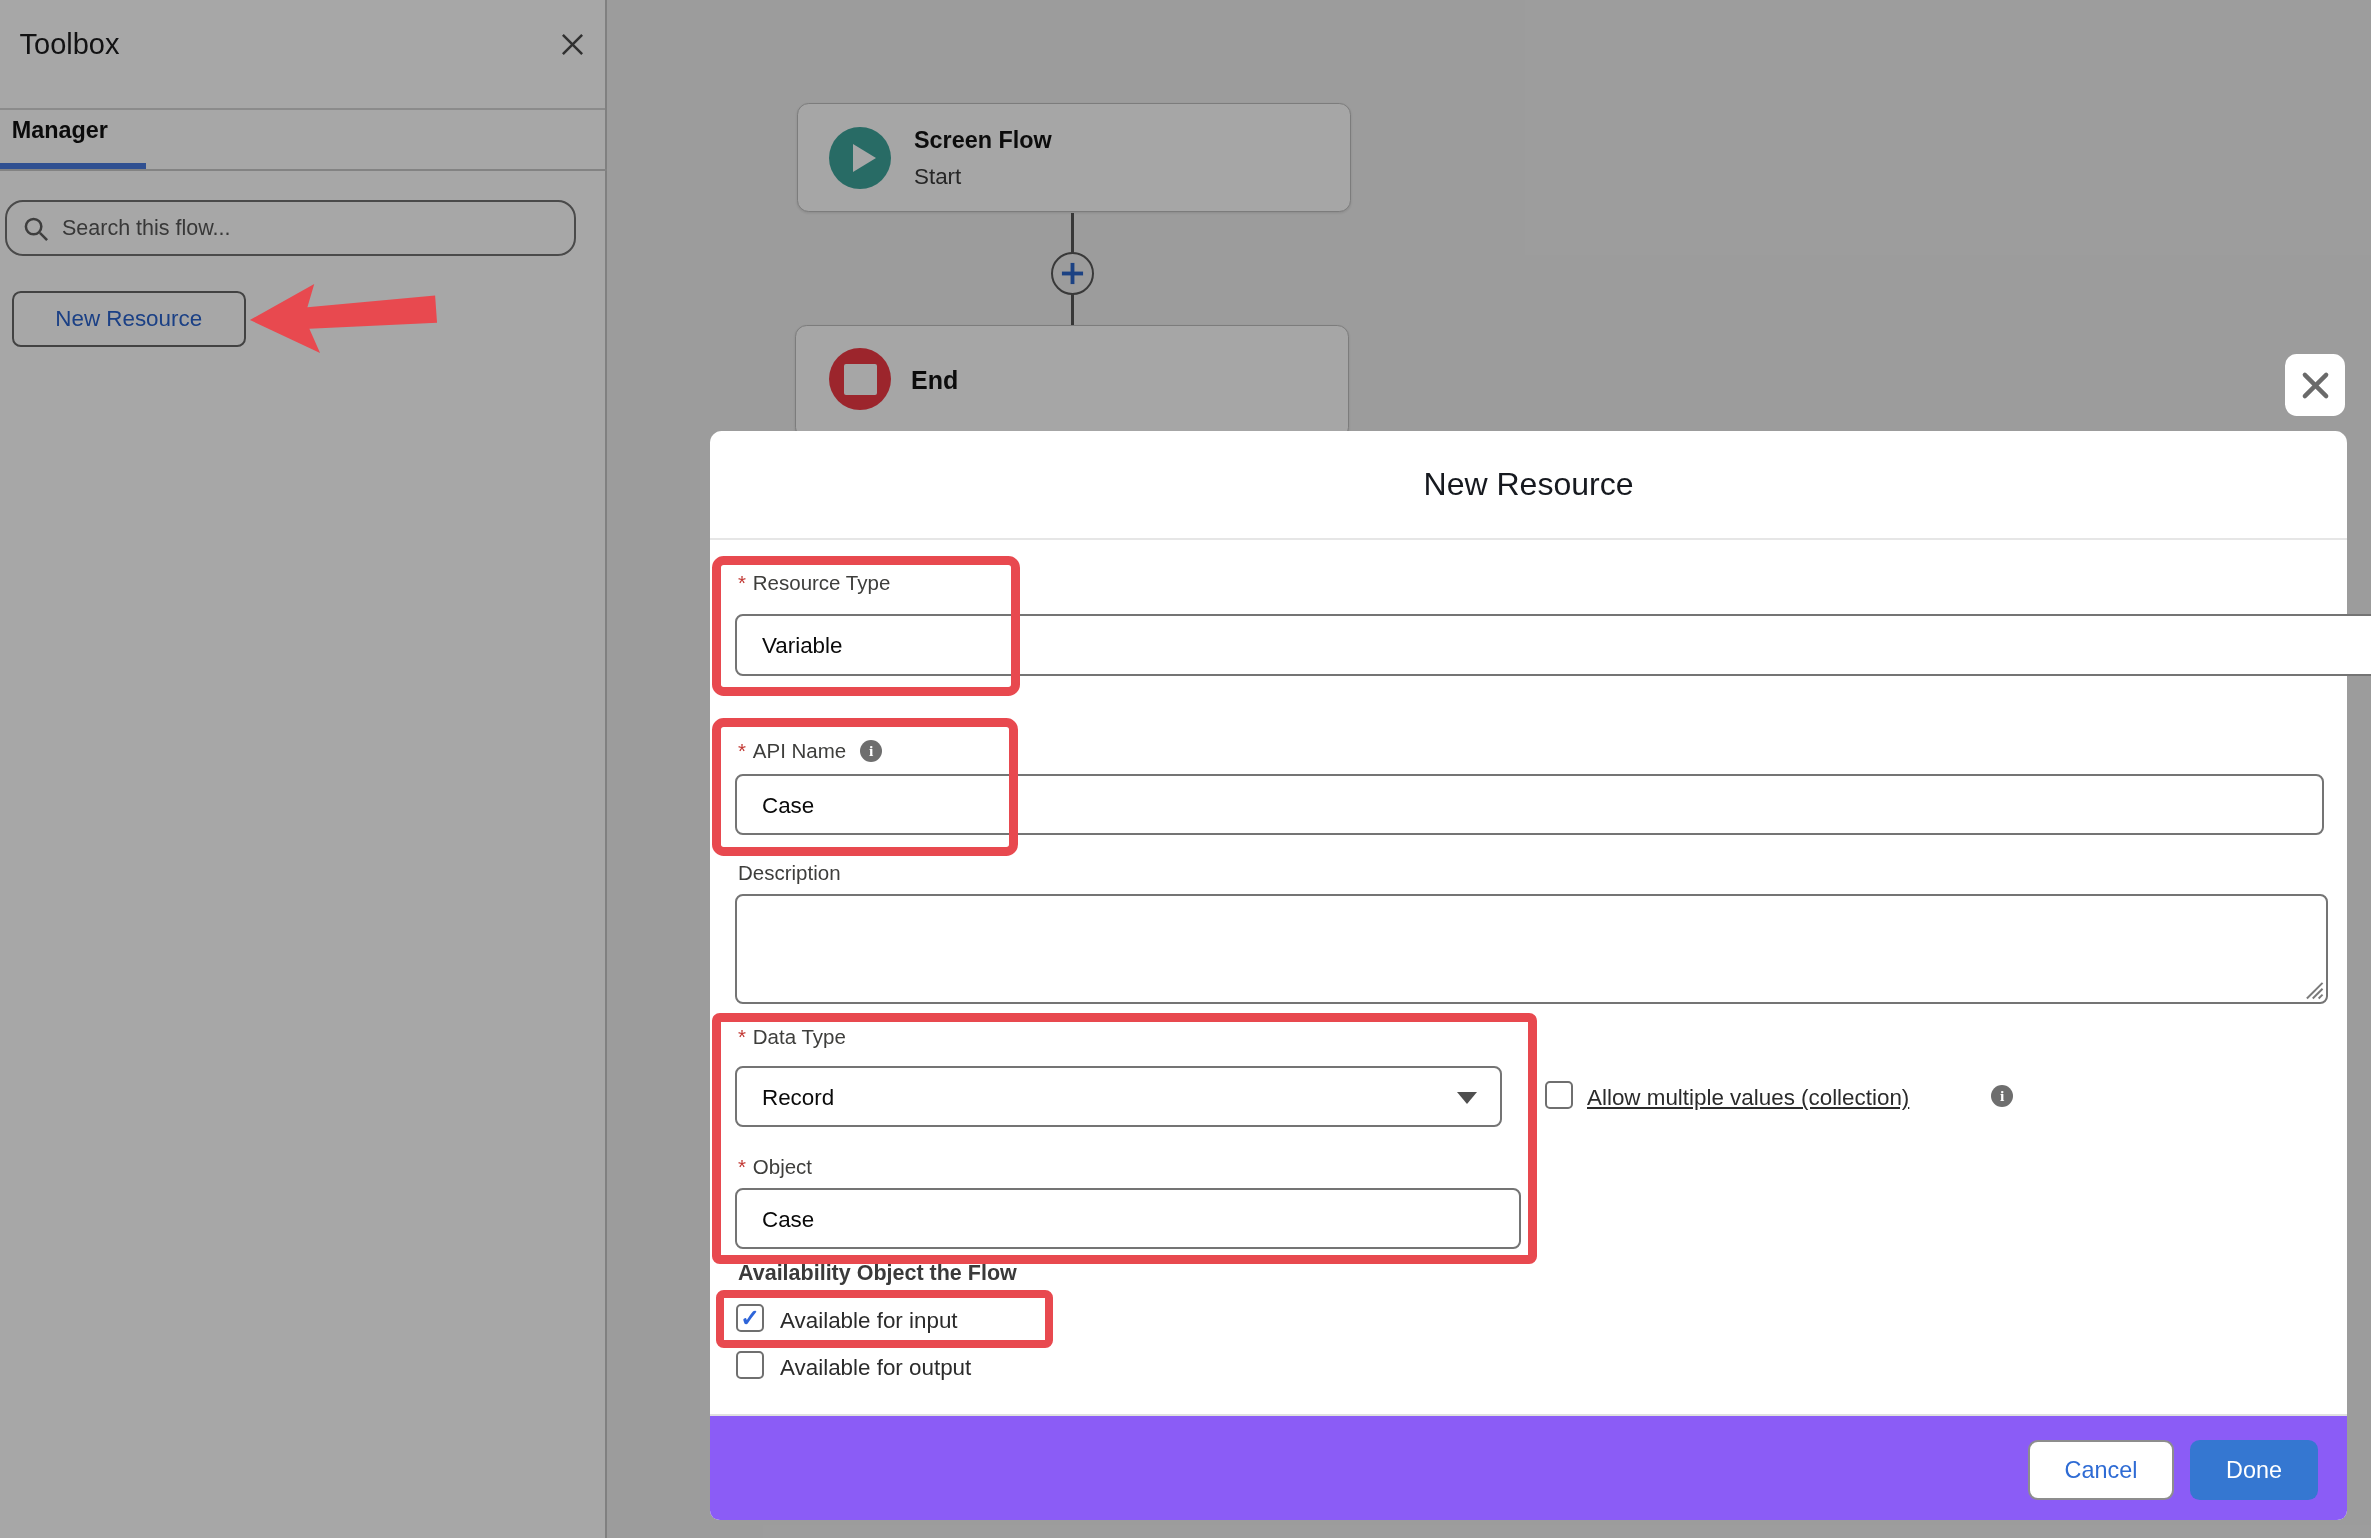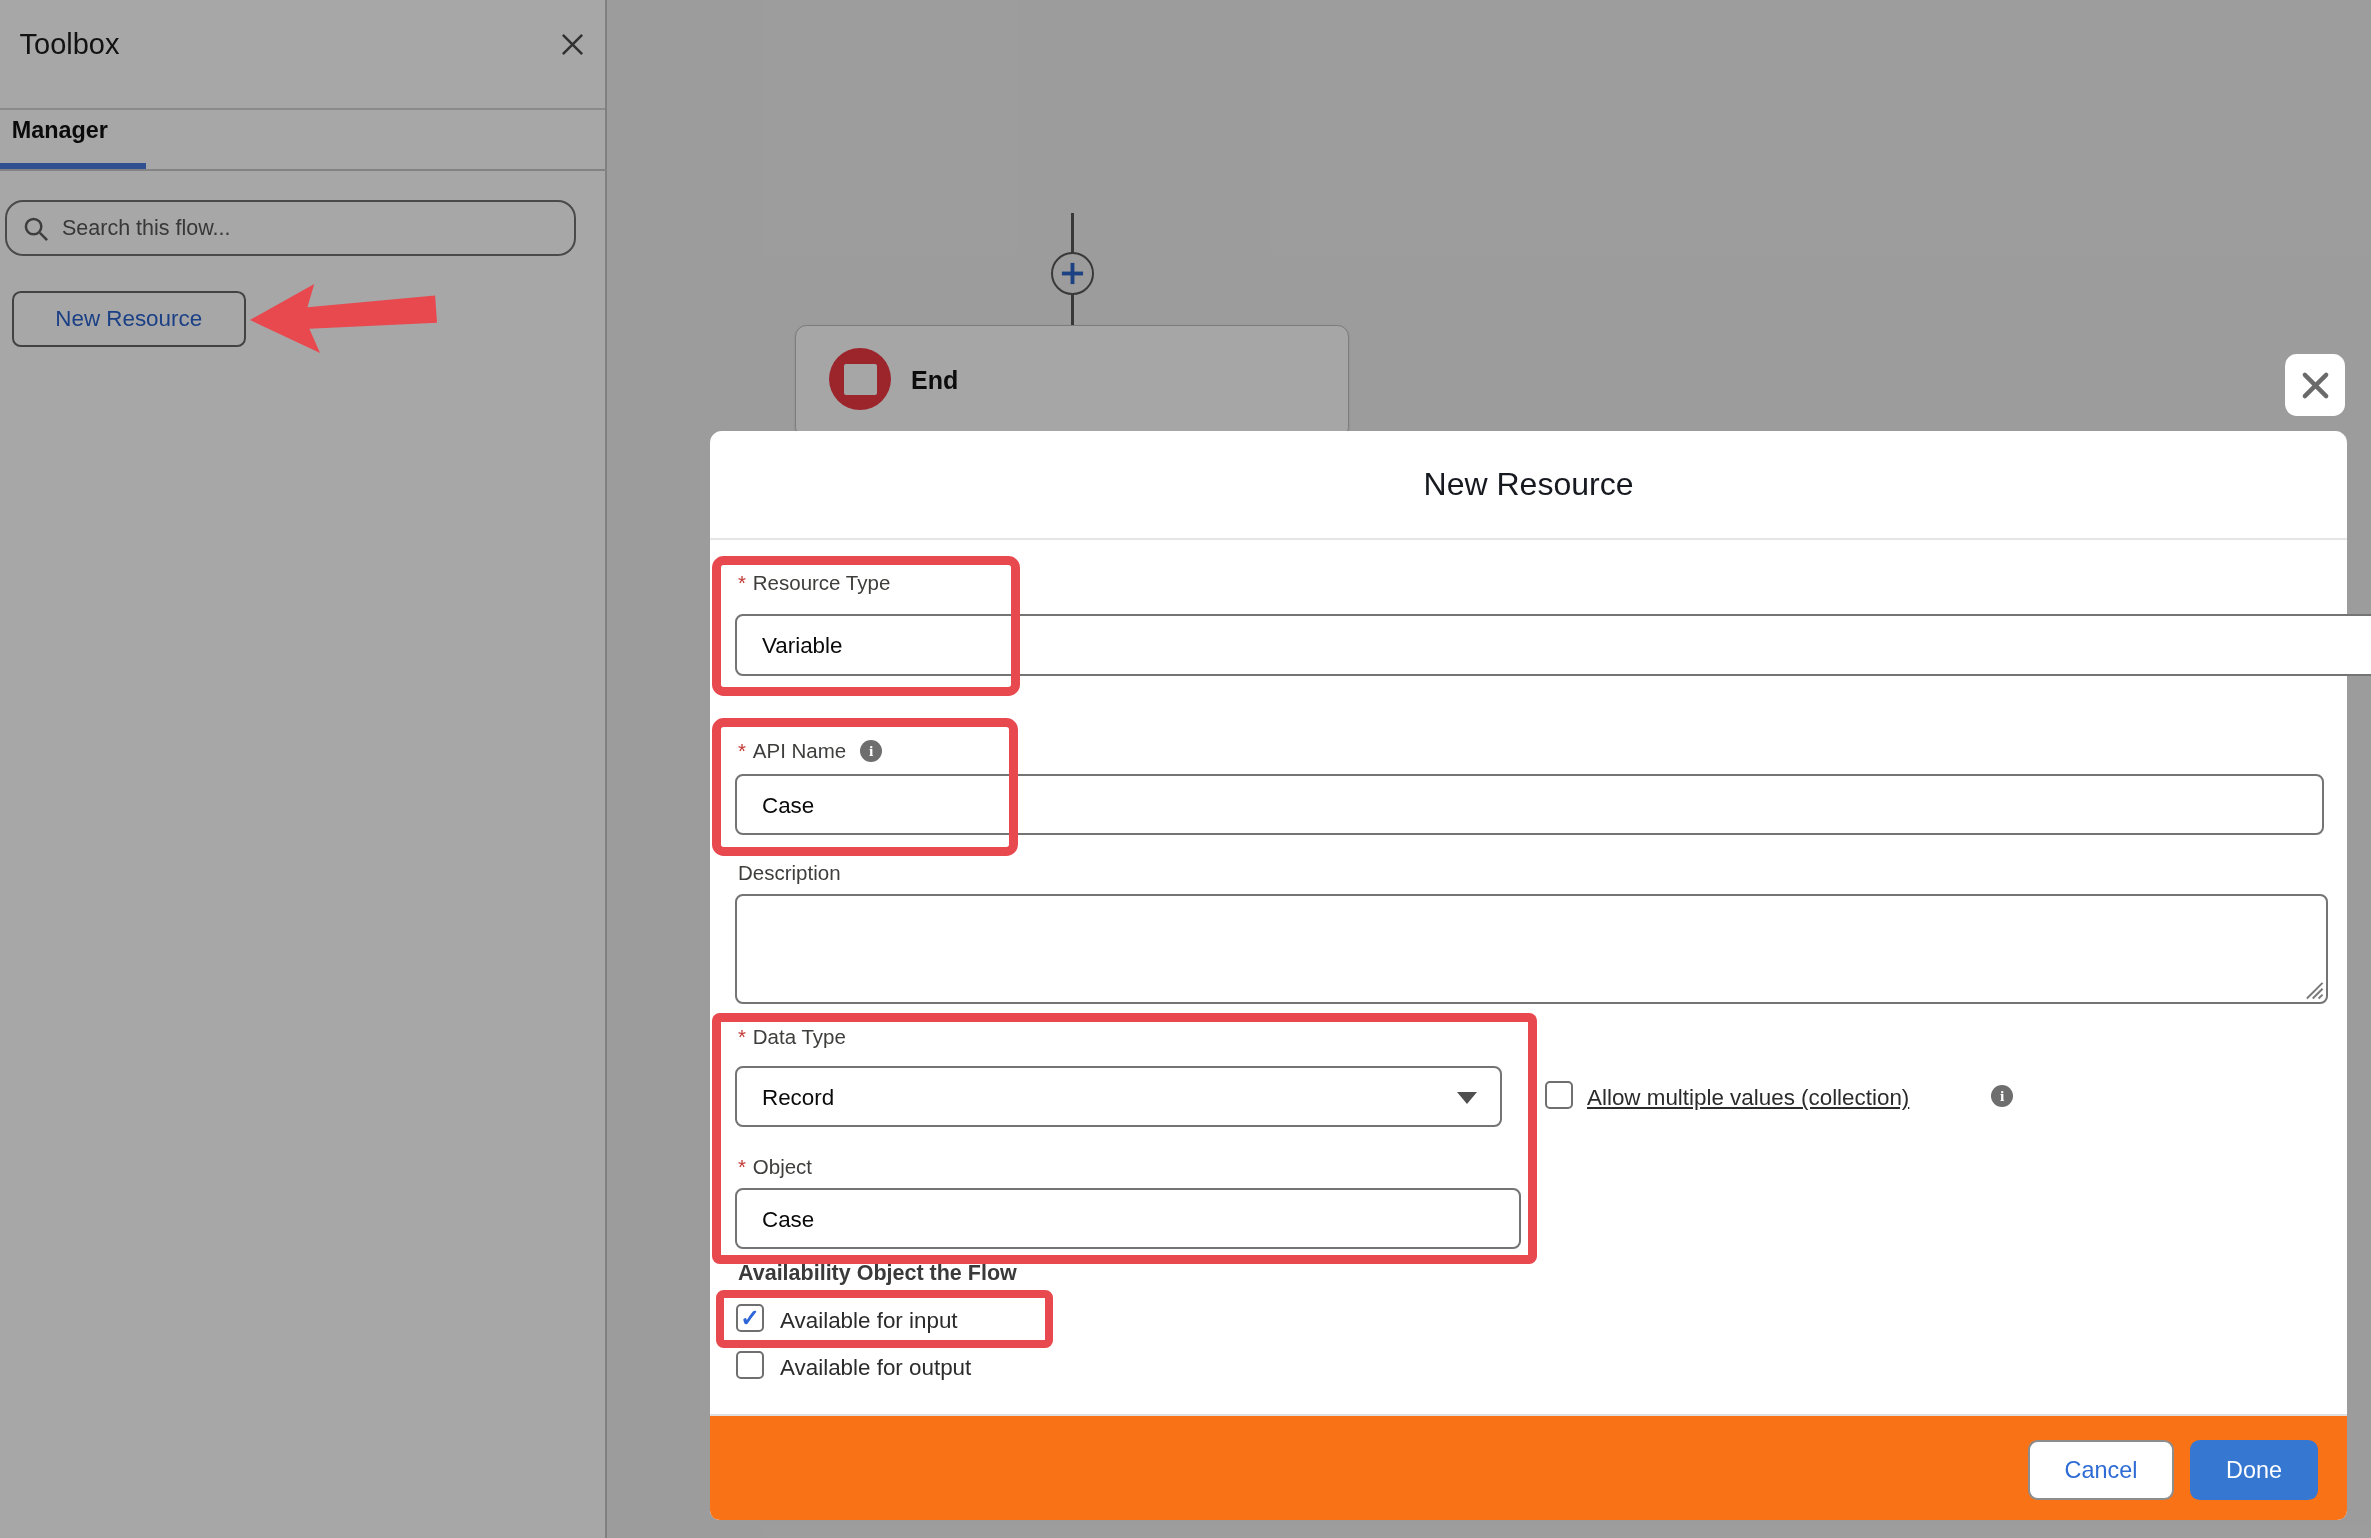--- a/index.html
+++ b/index.html
@@ -55,39 +55,46 @@
                font-size:15.6px; font-weight:bold; align-items:center; justify-content:center; margin-left:13.7px;
                font-family:"Liberation Serif",serif; }
   .textarea-wrap { position:absolute; left:25px; top:463px; width:1593px; height:110px; }
   .textarea-wrap textarea { width:1593px; height:110px; border:2px solid #747474; border-radius:7.8px; resize:none;
                             background:#fff; outline:none; font-family:"Liberation Sans",sans-serif; font-size:21.5px; }
   .resize-grip { position:absolute; right:3.9px; bottom:3.9px; }
   .checkbox { position:absolute; width:28px; height:28px; border:2px solid #6f6f6f; border-radius:4.9px; background:#fff;
               display:flex; align-items:center; justify-content:center; font-size:23.4px; font-weight:bold; color:#2e65d9; cursor:pointer; }
   .cb-label { position:absolute; font-size:22.4px; color:#2b2b2b; }
   .sec-heading { position:absolute; font-size:21.5px; font-weight:bold; color:#3a3a3a; }
-  #modal .footer { position:absolute; left:0; top:983px; width:1637px; height:106px; background:#f97316;
+  #modal .footer { position:absolute; left:0; top:983px; width:1637px; height:106px; background:#8b5cf6;
                    border-top:2px solid #e0e0e0; border-radius:0 0 9.8px 9.8px; }
   .btn { position:absolute; top:24.4px; height:60px; border-radius:9.8px; font-family:"Liberation Sans",sans-serif;
          font-size:23.4px; cursor:pointer; }
   .btn.cancel { left:1318px; width:146px; background:#fff; border:2px solid #8d8d8d; color:#2e6bd4; }
   .btn.done { left:1480px; width:128px; background:#3577d1; border:none; color:#fff; }
 
   #modal-close { position:absolute; left:2285px; top:354px; width:60px; height:62px; background:#fff; border-radius:11.7px;
                  z-index:65; display:flex; align-items:center; justify-content:center; cursor:pointer; }
 
   
   .anno { position:absolute; border:9.8px solid #e8494f; border-radius:11.7px; z-index:70; pointer-events:none; }
   #anno-arrow { position:absolute; left:246px; top:279px; z-index:70; pointer-events:none; }
 </style>
 </head>
 <body>
 
 <div id="stage">
 
+  <div class="flow-card" style="left:797px; top:103px; width:554px; height:109px;">
+    <div class="node-icon" style="left:31px; top:23.4px; width:62px; height:62px; background:#3da49b;">
+      <div class="play-tri"></div>
+    </div>
+    <div class="node-title" style="left:116px; top:23.4px;">Screen Flow</div>
+    <div class="node-sub" style="left:116px; top:60px;">Start</div>
+  </div>
 
   <div class="connector"></div>
 
   <div class="plus-circle">
     <svg width="25" height="25" viewBox="0 0 26 26">
       <line x1="13" y1="2" x2="13" y2="24" stroke="#2c66c9" stroke-width="4"></line>
       <line x1="2" y1="13" x2="24" y2="13" stroke="#2c66c9" stroke-width="4"></line>
     </svg>
   </div>
 

